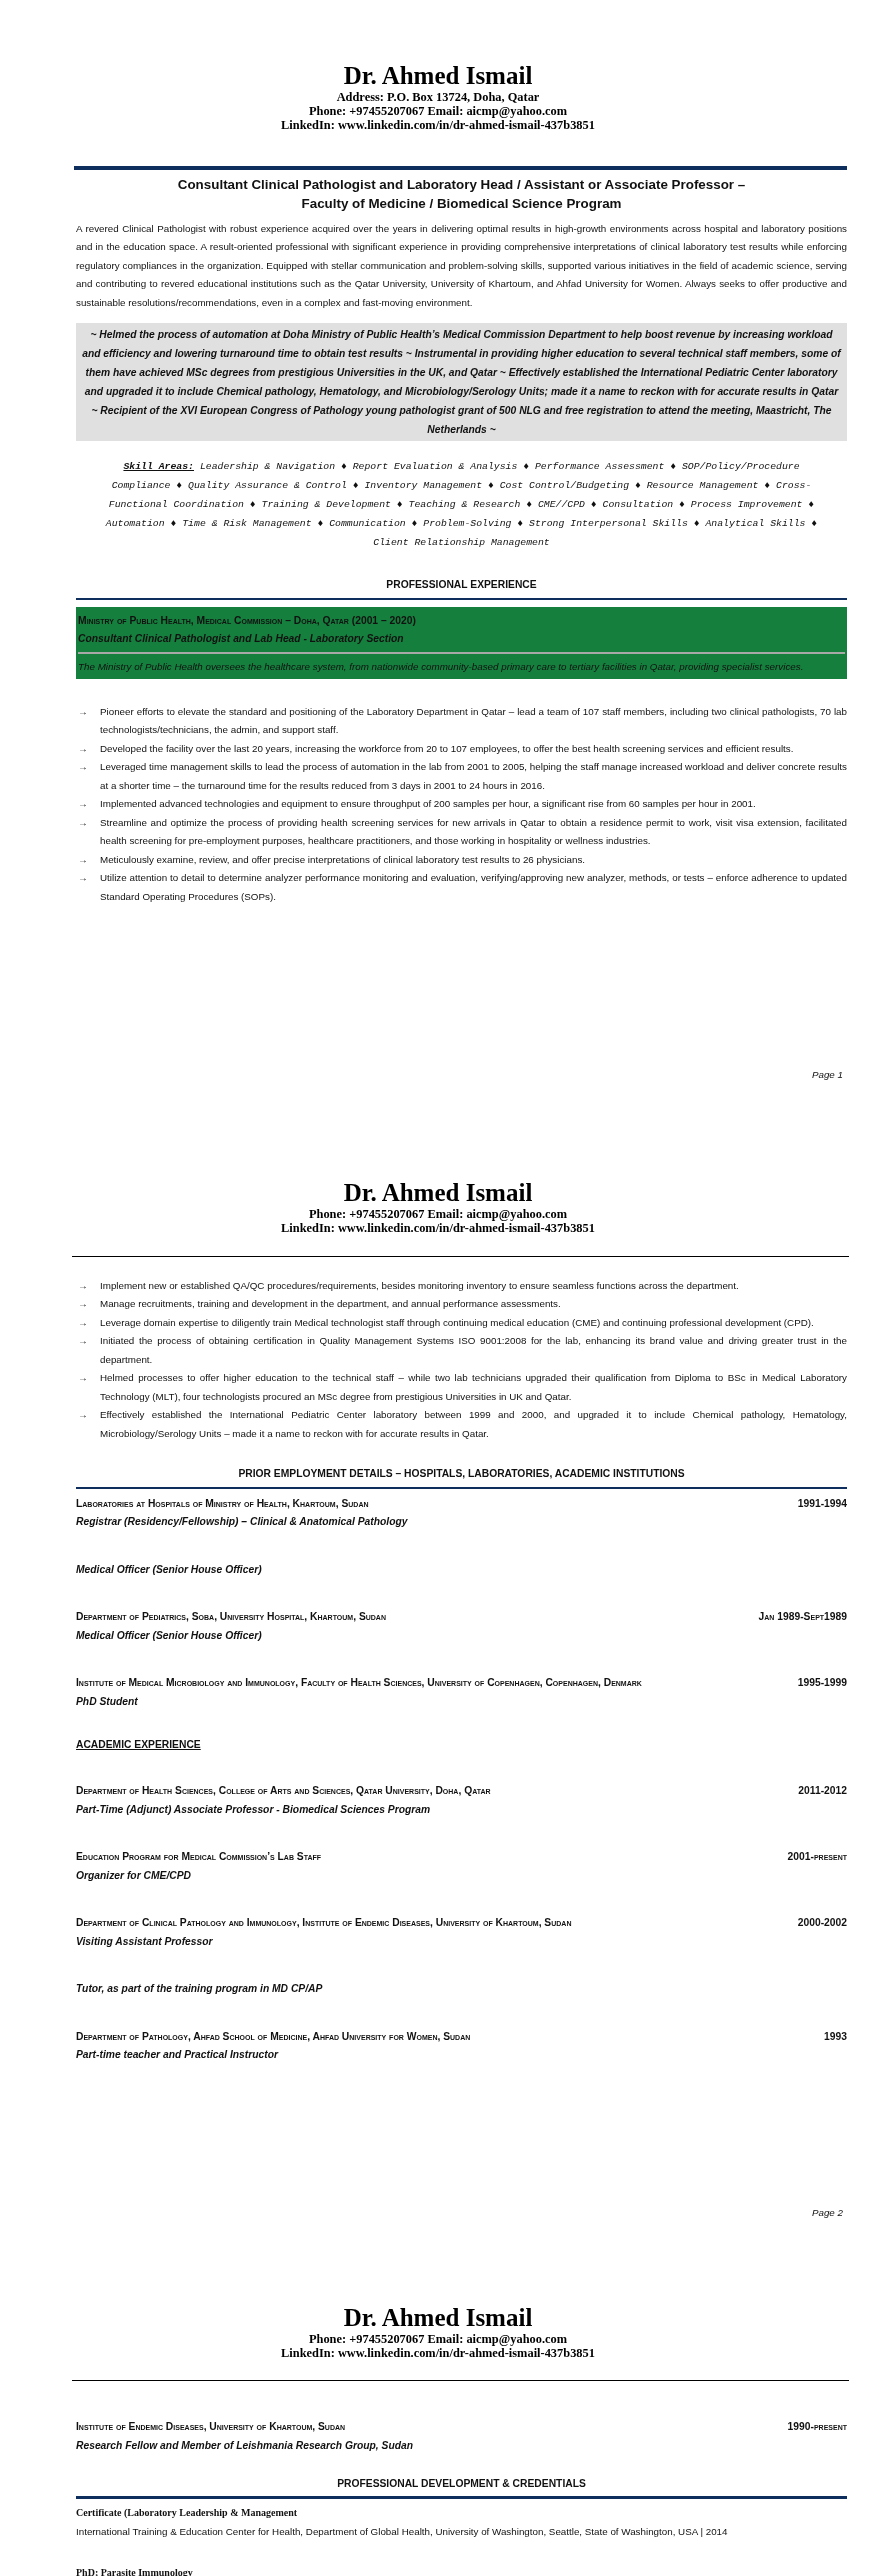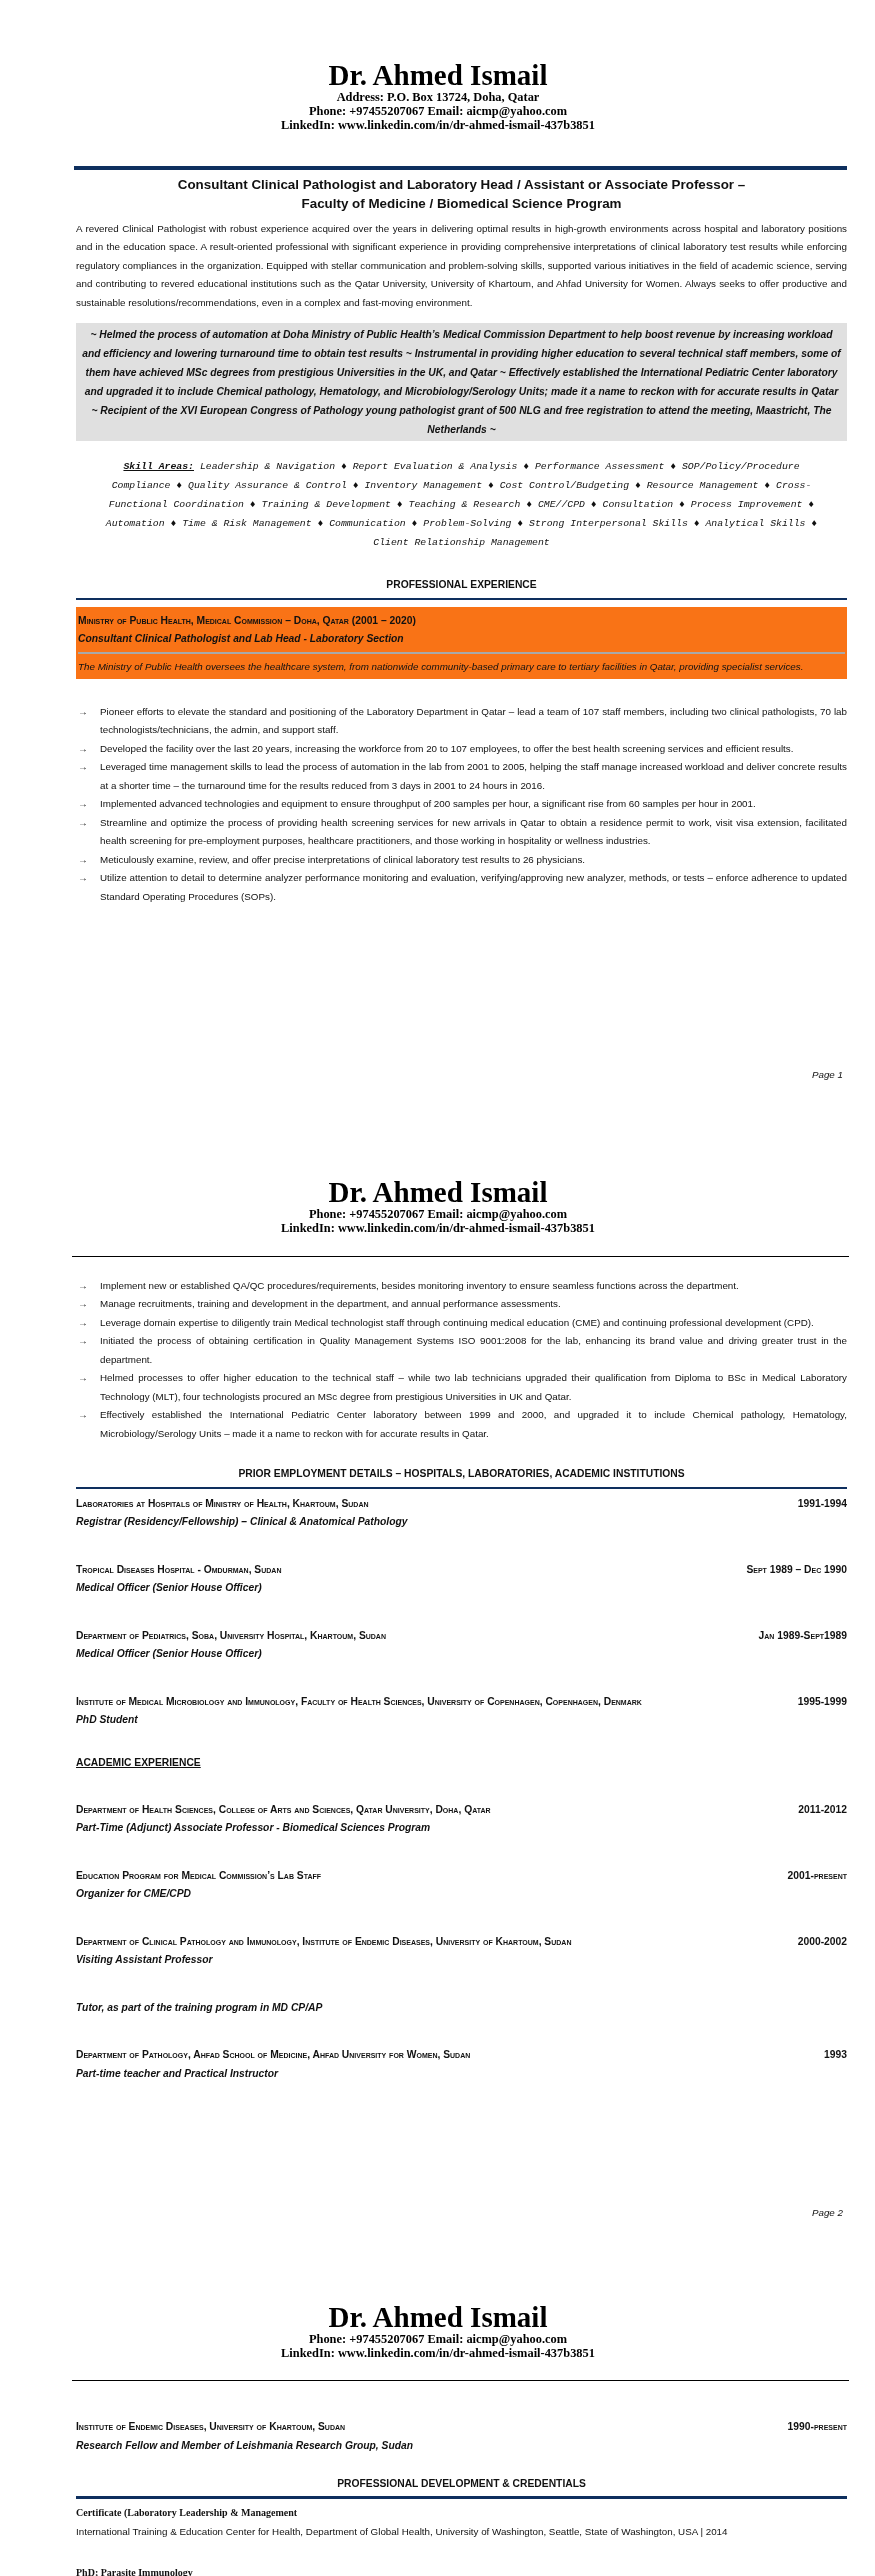--- a/index.html
+++ b/index.html
@@ -1,30 +1,30 @@
 <!DOCTYPE html>
 <html style="font-size:8.2px"><head>
 <meta charset="utf-8">
 <style>
   html,body{margin:0;padding:0;background:#fff;}
   body{width:876px;height:3400px;position:relative;font-family:"Liberation Sans",sans-serif;color:#111;overflow:hidden;}
   .page{position:absolute;left:0;width:876px;}
   .content{position:absolute;left:76px;width:771px;}
   .hdr{text-align:center;font-family:"Liberation Serif",serif;font-weight:bold;color:#000;}
-  .hdr .name{font-size:29px;line-height:29px;}
+  .hdr .name{font-size:25px;line-height:29px;}
   .hdr .line{font-size:12.4px;line-height:14px;}
   .rule-navy{height:3.6px;background:#0e2f5e;}
   .rule-black{height:1px;background:#000;}
   .title{text-align:center;font-weight:bold;font-size:13.4px;line-height:27px;}
   .para{font-size:9.8px;line-height:18.5px;text-align:justify;}
   .banner{background:#e0e0e0;font-weight:bold;font-style:italic;text-align:center;font-size:10.3px;line-height:19px;padding:0 5.2px;}
   .skills{text-align:center;font-style:italic;font-size:9.8px;line-height:19px;}
   .skills .lbl{font-weight:bold;text-decoration:underline;}
   .sec-h{text-align:center;font-weight:bold;font-size:10.3px;line-height:15.5px;}
-  .shaded{background:#f97316;padding:4.1px 2.1px 3.1px 2.1px;}
+  .shaded{background:#15803d;padding:4.1px 2.1px 3.1px 2.1px;}
   .org{font-weight:bold;font-variant:small-caps;font-size:10.3px;line-height:18.5px;}
   .role{font-weight:bold;font-style:italic;font-size:10.3px;line-height:18.5px;}
   .desc{font-style:italic;font-size:9.8px;line-height:19px;text-align:justify;}
   .grayline{height:2.1px;background:#a8a8a8;margin:3.1px 0;}
   ul.arr{list-style:none;margin:0;padding:0;}
   ul.arr li{position:relative;padding-left:24px;font-size:9.8px;line-height:18.5px;text-align:justify;}
   ul.arr li .ar{position:absolute;left:2.1px;top:0;}
   .job{margin-bottom:29px;}
   .job .top{display:flex;justify-content:space-between;align-items:flex-end;gap:8px;}
   .job .date{font-weight:bold;font-variant:small-caps;font-size:10.3px;line-height:18.5px;white-space:nowrap;padding-left:10.3px;}
@@ -96,24 +96,20 @@
     <div class="rule-navy" style="height:2.6px;margin-top:5.2px;"></div>
     <div style="margin-top:5.2px;">
       <div class="job">
         <div class="top">
             <span class="org">Laboratories at Hospitals of Ministry of Health, Khartoum, Sudan</span>
             <span class="date">1991-1994</span>
           </div>
         <div class="role">Registrar (Residency/Fellowship) – Clinical &amp; Anatomical Pathology</div>
       </div>
       <div class="job">
-        <div class="top">
-            <span class="org">Tropical Diseases Hospital - Omdurman, Sudan</span>
-            <span class="date">Sept 1989 – Dec 1990</span>
-          </div>
         <div class="role">Medical Officer (Senior House Officer)</div>
       </div>
       <div class="job">
         <div class="top">
             <span class="org">Department of Pediatrics, Soba, University Hospital, Khartoum, Sudan</span>
             <span class="date">Jan 1989-Sept1989</span>
           </div>
         <div class="role">Medical Officer (Senior House Officer)</div>
       </div>
       <div class="job">

